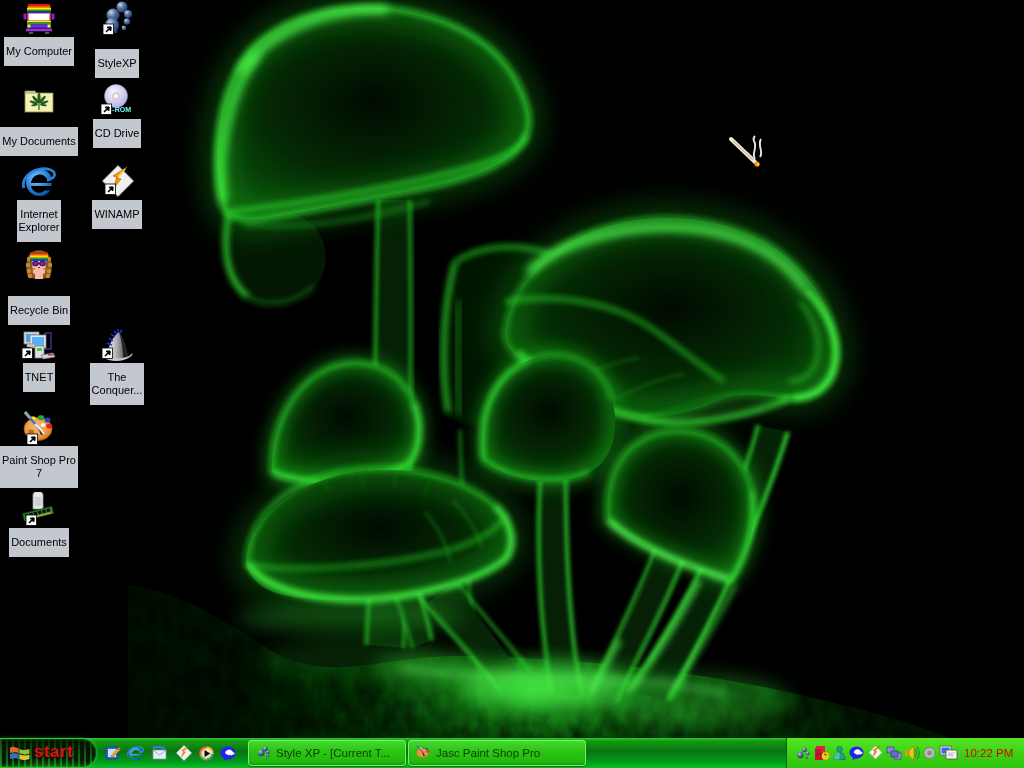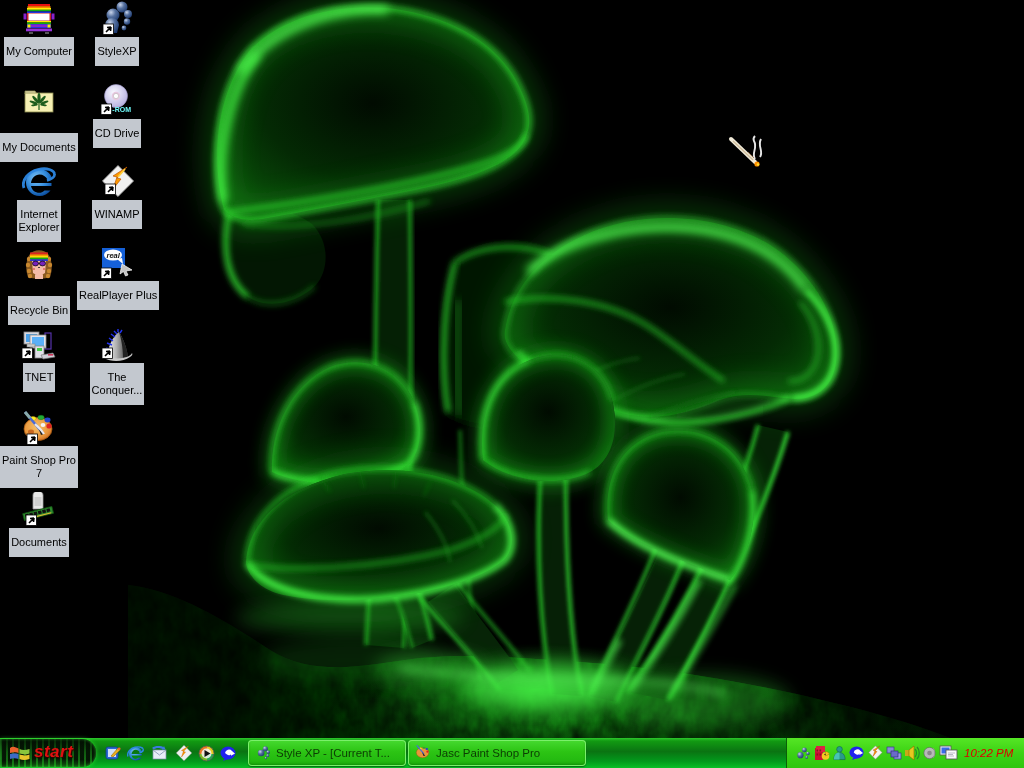--- a/index.html
+++ b/index.html
@@ -253,40 +253,40 @@
         </defs>
  <circle cx="13" cy="14" r="6.5" fill="url(#bub)"></circle>
  <circle cx="22" cy="6" r="5.5" fill="url(#bub)"></circle>
  <circle cx="28" cy="13" r="4" fill="url(#bub)"></circle>
  <circle cx="27" cy="20.5" r="3.2" fill="url(#bub)"></circle>
  <circle cx="24" cy="27" r="2.4" fill="url(#bub)"></circle>
  <path d="M5,24 a7,7 0 0 1 14,0 l-2,8 l-10,0 Z" fill="url(#bub)"></path>
  <rect x="3" y="23" width="10.5" height="10.5" fill="#fff" stroke="#000" stroke-width="0.8"></rect>
  <path d="M6,31 L11,26 M11,26 l-4,0.5 M11,26 l-0.5,4" stroke="#000" stroke-width="1.6" fill="none"></path>
 </svg>
-<span class="lbl" style="margin-top:2px">StyleXP</span>
+<span class="lbl" style="margin-top:14px">StyleXP</span>
 </div>
 
 <div class="ico" style="left:-1px;top:85px">
 <svg width="32" height="32" viewBox="0 0 32 32">
  <path d="M2,6 L12,6 L14,9 L2,9 Z" fill="#e8e0b0" stroke="#8a8a50" stroke-width="0.8"></path>
  <rect x="2" y="8" width="28" height="19" fill="#f2ecaa" stroke="#8a8a50" stroke-width="0.8"></rect>
  <rect x="3" y="9" width="26" height="17" fill="#f6f0b4"></rect>
  <g fill="#1c5c1c">
   <ellipse cx="16" cy="13" rx="1.6" ry="5" transform="rotate(0 16 13)"></ellipse>
   <ellipse cx="12.5" cy="14.5" rx="1.4" ry="4.6" transform="rotate(-40 12.5 14.5)"></ellipse>
   <ellipse cx="19.5" cy="14.5" rx="1.4" ry="4.6" transform="rotate(40 19.5 14.5)"></ellipse>
   <ellipse cx="10.5" cy="17.5" rx="1.2" ry="4.2" transform="rotate(-70 10.5 17.5)"></ellipse>
   <ellipse cx="21.5" cy="17.5" rx="1.2" ry="4.2" transform="rotate(70 21.5 17.5)"></ellipse>
   <ellipse cx="11.5" cy="20" rx="1" ry="3.4" transform="rotate(-100 11.5 20)"></ellipse>
   <ellipse cx="20.5" cy="20" rx="1" ry="3.4" transform="rotate(100 20.5 20)"></ellipse>
   <rect x="15.4" y="16" width="1.2" height="9"></rect>
  </g>
 </svg>
-<span class="lbl" style="margin-top:16px">My Documents</span>
+<span class="lbl" style="margin-top:10px">My Documents</span>
 </div>
 
 <div class="ico" style="left:77px;top:84px">
 <svg width="34" height="34" viewBox="0 0 34 34">
  <defs>
           <radialGradient id="cdg" cx="40%" cy="35%" r="70%">
             <stop offset="0%" stop-color="#f8f8ff"></stop>
             <stop offset="60%" stop-color="#d0ccec"></stop>
             <stop offset="100%" stop-color="#b4aede"></stop>
           </radialGradient>
@@ -351,32 +351,20 @@
  <ellipse cx="20.5" cy="16.5" rx="3" ry="2.4" fill="#7722bb" stroke="#000" stroke-width="0.7"></ellipse>
  <path d="M16.5,16.5 l1,0" stroke="#000" stroke-width="0.8"></path>
  <path d="M16,20.5 l2,0" stroke="#333" stroke-width="0.9"></path>
  <circle cx="12" cy="22" r="1" fill="#e06060"></circle>
  <circle cx="22" cy="22" r="1" fill="#e06060"></circle>
  <path d="M13,27.5 C14,26.5 20,26.5 21,27.5 L21,32 L13,32 Z" fill="#f4bca8"></path>
 </svg>
 <span class="lbl" style="margin-top:15px">Recycle Bin</span>
 </div>
 
-<div class="ico" style="left:77px;top:247px">
-<svg width="36" height="34" viewBox="0 0 36 34">
- <rect x="3" y="1" width="23" height="20" fill="#1560d8"></rect>
- <ellipse cx="14" cy="8" rx="9" ry="5.5" fill="#fff"></ellipse>
- <path d="M18,12 l6,5 l-1,-6 Z" fill="#fff"></path>
- <text x="7.5" y="10.5" font-size="7.5" font-style="italic" font-weight="bold" fill="#111" font-family="Liberation Sans,sans-serif">real</text>
- <path d="M23,17 L33,23 L27,24 L29,28 L26.5,29 L24.5,24.5 L21,27 Z" fill="#c4c4c4" stroke="#fff" stroke-width="0.7"></path>
- <rect x="2" y="21" width="10.5" height="10.5" fill="#fff" stroke="#000" stroke-width="0.8"></rect>
- <path d="M5,29 L10,24 M10,24 l-4,0.5 M10,24 l-0.5,4" stroke="#000" stroke-width="1.6" fill="none"></path>
-</svg>
-<span class="lbl" style="margin-top:0px">RealPlayer Plus</span>
-</div>
 
 <div class="ico" style="left:-1px;top:329px">
 <svg width="36" height="34" viewBox="0 0 36 34">
  <rect x="24" y="4" width="6" height="16" fill="none" stroke="#5533aa" stroke-width="1.2"></rect>
  <rect x="3" y="3" width="15" height="12" fill="#d8d8e0" stroke="#888" stroke-width="0.8"></rect>
  <rect x="5" y="5" width="11" height="8" fill="#4aa0e8"></rect>
  <rect x="9" y="6" width="16" height="13" fill="#e4e4ec" stroke="#888" stroke-width="0.8"></rect>
  <rect x="11" y="8" width="12" height="9" fill="#5ab0f8"></rect>
  <rect x="6" y="15" width="8" height="3" fill="#ccc" stroke="#888" stroke-width="0.6"></rect>
  <rect x="14" y="17" width="9" height="12" fill="#e0e0e8" stroke="#888" stroke-width="0.8"></rect>
@@ -468,21 +456,21 @@
     radial-gradient(ellipse 120% 70% at 50% 115%, rgba(40,230,40,0.6), rgba(0,60,0,0) 65%),
     repeating-linear-gradient(90deg, rgba(40,230,40,0.4) 0 2px, rgba(0,20,0,0) 2px 6px),
     linear-gradient(#082408, #051a05 45%, #041204);
     box-shadow: 0 0 4px rgba(60,255,60,0.65), inset 0 0 3px rgba(80,255,80,0.5);">
     <svg width="22" height="20" viewBox="0 0 22 20" style="position:absolute;left:9px;top:4px">
       <path d="M1,5 C3,3.5 5,3.5 7,4.5 L9.5,5.5 L9.5,10 C7.5,9 5,8.8 1,10 Z" fill="#e8622c"></path>
       <path d="M10.5,6 C13,7 16,7.5 20.5,6 L20.5,10.5 C17,12 13.5,11.5 10.5,10.6 Z" fill="#8ac43c"></path>
       <path d="M1,11 C5,9.8 7.5,10 9.5,11 L9.5,16 C7,15 4,14.8 1,16 Z" fill="#3c6ac4"></path>
       <path d="M10.5,11.6 C13.5,12.5 17,13 20.5,11.5 L20.5,16 C16,17.5 13,17 10.5,16 Z" fill="#e8c42c"></path>
     </svg>
-    <span style="position:absolute;left:34px;top:3px;font-size:17px;font-weight:bold;font-style:italic;color:#e01010;letter-spacing:0.5px;text-shadow:1px 1px 1px #300;">start</span>
+    <span style="position:absolute;left:34px;top:3px;font-size:17px;font-weight:bold;color:#e01010;letter-spacing:0.5px;text-shadow:1px 1px 1px #300;">start</span>
   </div>
 
   <svg width="16" height="16" viewBox="0 0 16 16" style="position:absolute;left:105px;top:7px">
     <rect x="1" y="2" width="12" height="12" rx="2" fill="#2a6ad8" stroke="#1a3a88" stroke-width="0.8"></rect>
     <rect x="3" y="4" width="8" height="8" fill="#cfe0f8"></rect>
     <path d="M6,11 L13,3 L15,5 L8,12 Z" fill="#e8b020" stroke="#9a6a00" stroke-width="0.6"></path>
     <circle cx="14.2" cy="3.8" r="1.4" fill="#f06030"></circle>
   </svg>
   <svg width="17" height="17" viewBox="0 0 34 34" style="position:absolute;left:127px;top:7px">
     <defs>
@@ -606,14 +594,14 @@
     <circle cx="8" cy="8" r="2.5" fill="#888"></circle>
     <path d="M12,13 C14,11 14,5 12,3" stroke="#999" stroke-width="1" fill="none"></path>
   </svg>
   <svg width="19" height="16" viewBox="0 0 19 16" style="position:absolute;left:939px;top:7px">
     <rect x="1" y="1" width="11" height="9" fill="#e8e8f0" stroke="#555" stroke-width="0.8"></rect>
     <rect x="2.5" y="2.5" width="8" height="6" fill="#3a6ae8"></rect>
     <rect x="7" y="5" width="11" height="9" fill="#f0f0f4" stroke="#555" stroke-width="0.8"></rect>
     <rect x="8.5" y="6.5" width="8" height="6" fill="#fff"></rect>
     <path d="M9,8 l7,0 M9,9.5 l5,0 M9,11 l6,0" stroke="#99a" stroke-width="0.7"></path>
   </svg>
-  <span style="position:absolute;left:964px;top:9px;font-size:11.5px;color:#dd0000;font-style:italic;">10:22 PM</span>
+  <span style="position:absolute;left:964px;top:9px;font-size:11.5px;color:#dd0000;">10:22 PM</span>
 </div>
 
 </body></html>

